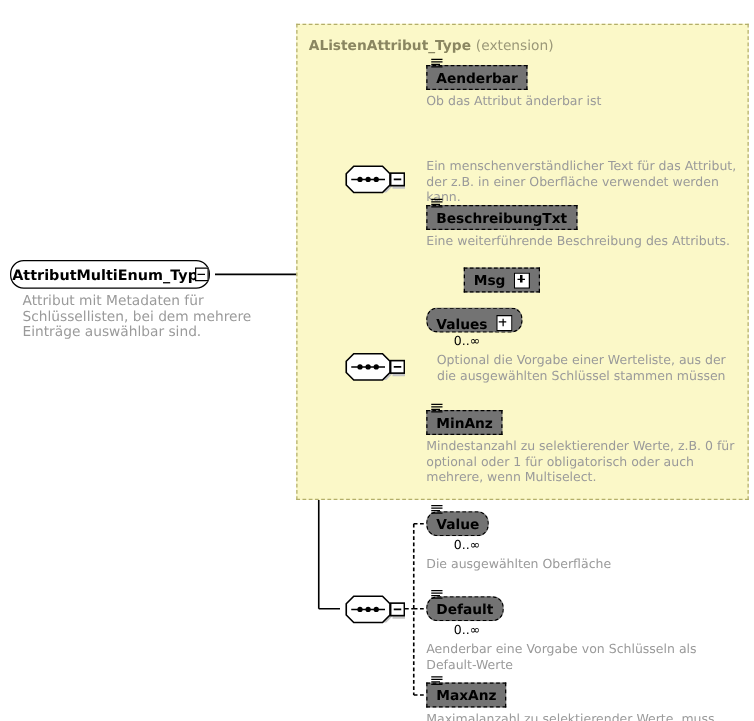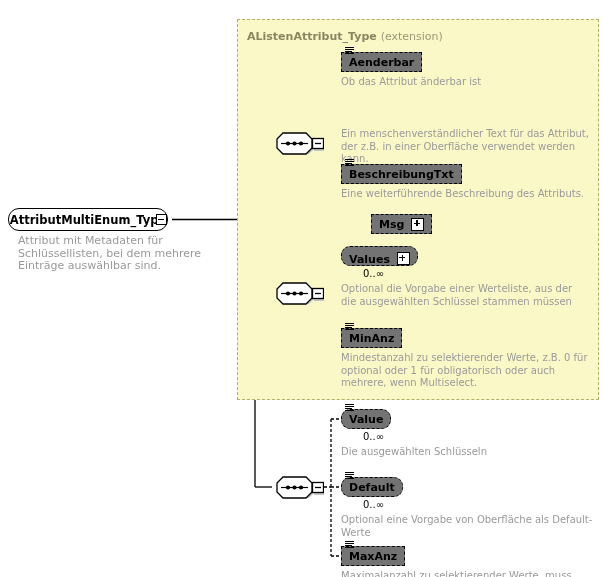--- a/index.html
+++ b/index.html
@@ -315,21 +315,21 @@
     <span class="elem-label">Msg</span>
     <span class="expander"></span>
   </div>
 
   <div class="elem rounded" style="left:341px; top:231px;align-items:flex-end;">
     <span class="shadow"></span>
     <span class="elem-label">Values</span>
     <span class="expander"></span>
   </div>
   <div class="occurs" style="left:363px; top:253px;">0..∞</div>
-  <div class="desc" style="left:341px; top:268px; width:248px;">Optional die Vorgabe einer Werteliste, aus der die ausgewählten Schlüssel stammen müssen</div>
+  <div class="desc" style="left:341px; top:268px; width:248px;text-align:center;">Optional die Vorgabe einer Werteliste, aus der die ausgewählten Schlüssel stammen müssen</div>
 
   <div class="elem" style="left:341px; top:313px;">
     <span class="shadow"></span>
     <span class="lines-icon">
         <i></i>
         <i></i>
         <i></i>
         <i></i>
       </span>
     <span class="elem-label">MinAnz</span>
@@ -340,34 +340,34 @@
     <span class="shadow"></span>
     <span class="lines-icon">
         <i></i>
         <i></i>
         <i></i>
         <i></i>
       </span>
     <span class="elem-label">Value</span>
   </div>
   <div class="occurs" style="left:363px; top:416px;">0..∞</div>
-  <div class="desc" style="left:341px; top:431px; width:248px;">Die ausgewählten Schlüsseln</div>
+  <div class="desc" style="left:341px; top:431px; width:248px;">Die ausgewählten Oberfläche</div>
 
   <div class="elem rounded" style="left:341px; top:462px;">
     <span class="shadow"></span>
     <span class="lines-icon">
         <i></i>
         <i></i>
         <i></i>
         <i></i>
       </span>
     <span class="elem-label">Default</span>
   </div>
   <div class="occurs" style="left:363px; top:484px;">0..∞</div>
-  <div class="desc" style="left:341px; top:499px; width:252px;">Optional eine Vorgabe von Oberfläche als Default-Werte</div>
+  <div class="desc" style="left:341px; top:499px; width:252px;">Aenderbar eine Vorgabe von Schlüsseln als Default-Werte</div>
 
   <div class="elem" style="left:341px; top:531px;">
     <span class="shadow"></span>
     <span class="lines-icon">
         <i></i>
         <i></i>
         <i></i>
         <i></i>
       </span>
     <span class="elem-label">MaxAnz</span>

